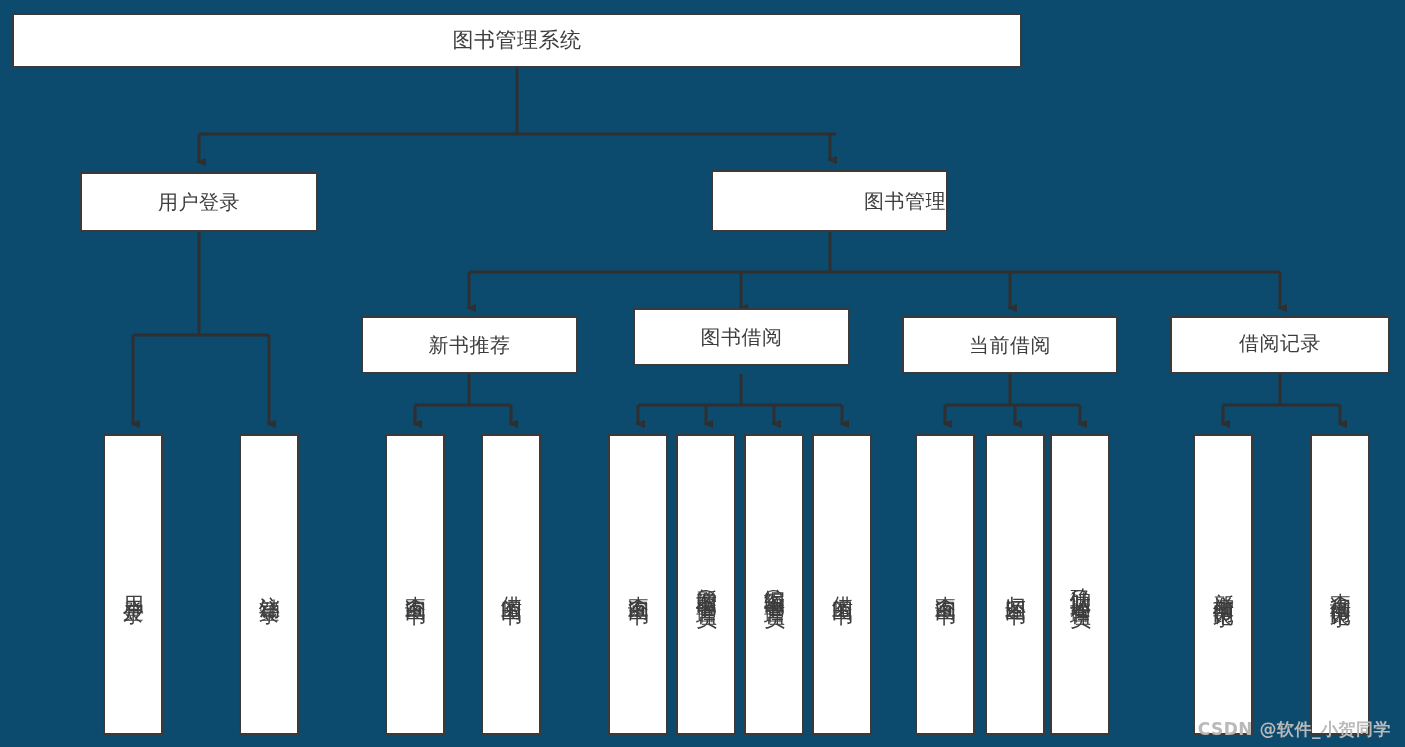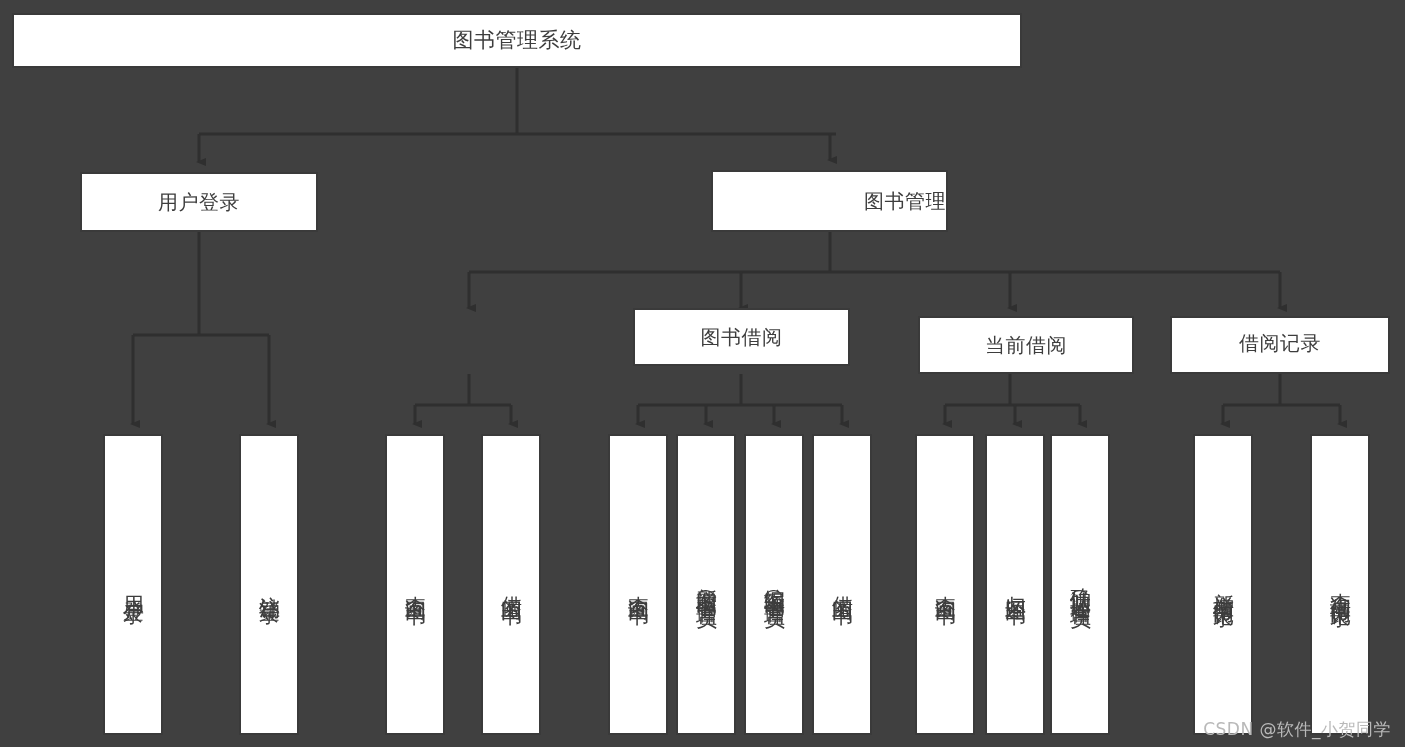--- a/index.html
+++ b/index.html
@@ -9,21 +9,21 @@
     background: #ffffff;
   }
   body {
     font-family: "DejaVu Sans", "Liberation Sans", sans-serif;
     color: #2b2b2b;
   }
   #diagram-root {
     position: relative;
     width: 1405px;
     height: 747px;
-    background: #404040;
+    background: #0c4a6e;
     overflow: hidden;
   }
   #diagram-svg {
     position: absolute;
     left: 0;
     top: 0;
     width: 1405px;
     height: 747px;
   }
   .node {
@@ -64,20 +64,21 @@
   }
   #watermark {
     position: absolute;
     right: 14px;
     bottom: 6px;
     font-size: 17px;
     color: #b9b9b9;
     letter-spacing: 0.5px;
     white-space: nowrap;
     pointer-events: none;
+    font-weight: bold;
   }
 </style>
 </head>
 <body>
 
 <div id="diagram-root">
 
   <svg id="diagram-svg" viewBox="0 0 1405 747">
     <defs>
       <marker id="arrowhead" markerWidth="10" markerHeight="10" refX="4" refY="7" orient="auto" markerUnits="userSpaceOnUse">
@@ -132,24 +133,27 @@
     <span class="node-label">图书管理系统</span>
   </div>
 
   <div class="node level1" style="left:80px; top:172px; width:238px; height:60px;">
     <span class="node-label">用户登录</span>
   </div>
   <div class="node level1" style="left:711px; top:170px; width:237px; height:62px;justify-content:flex-end;">
     <span class="node-label">图书管理</span>
   </div>
 
+  <div class="node level2" style="left:361px; top:316px; width:217px; height:58px;">
+    <span class="node-label">新书推荐</span>
+  </div>
   <div class="node level2" style="left:633px; top:308px; width:217px; height:58px;">
     <span class="node-label">图书借阅</span>
   </div>
-  <div class="node level2" style="left:902px; top:316px; width:216px; height:58px;margin-left:16px;">
+  <div class="node level2" style="left:902px; top:316px; width:216px; height:58px;">
     <span class="node-label">当前借阅</span>
   </div>
   <div class="node level2" style="left:1170px; top:316px; width:220px; height:58px;font-family:Liberation Mono, monospace;">
     <span class="node-label">借阅记录</span>
   </div>
 
   <div class="node leaf" style="left:103px; top:434px; width:60px; height:301px;">
     <span class="node-label">用户登录</span>
   </div>
   <div class="node leaf" style="left:239px; top:434px; width:60px; height:301px;">

